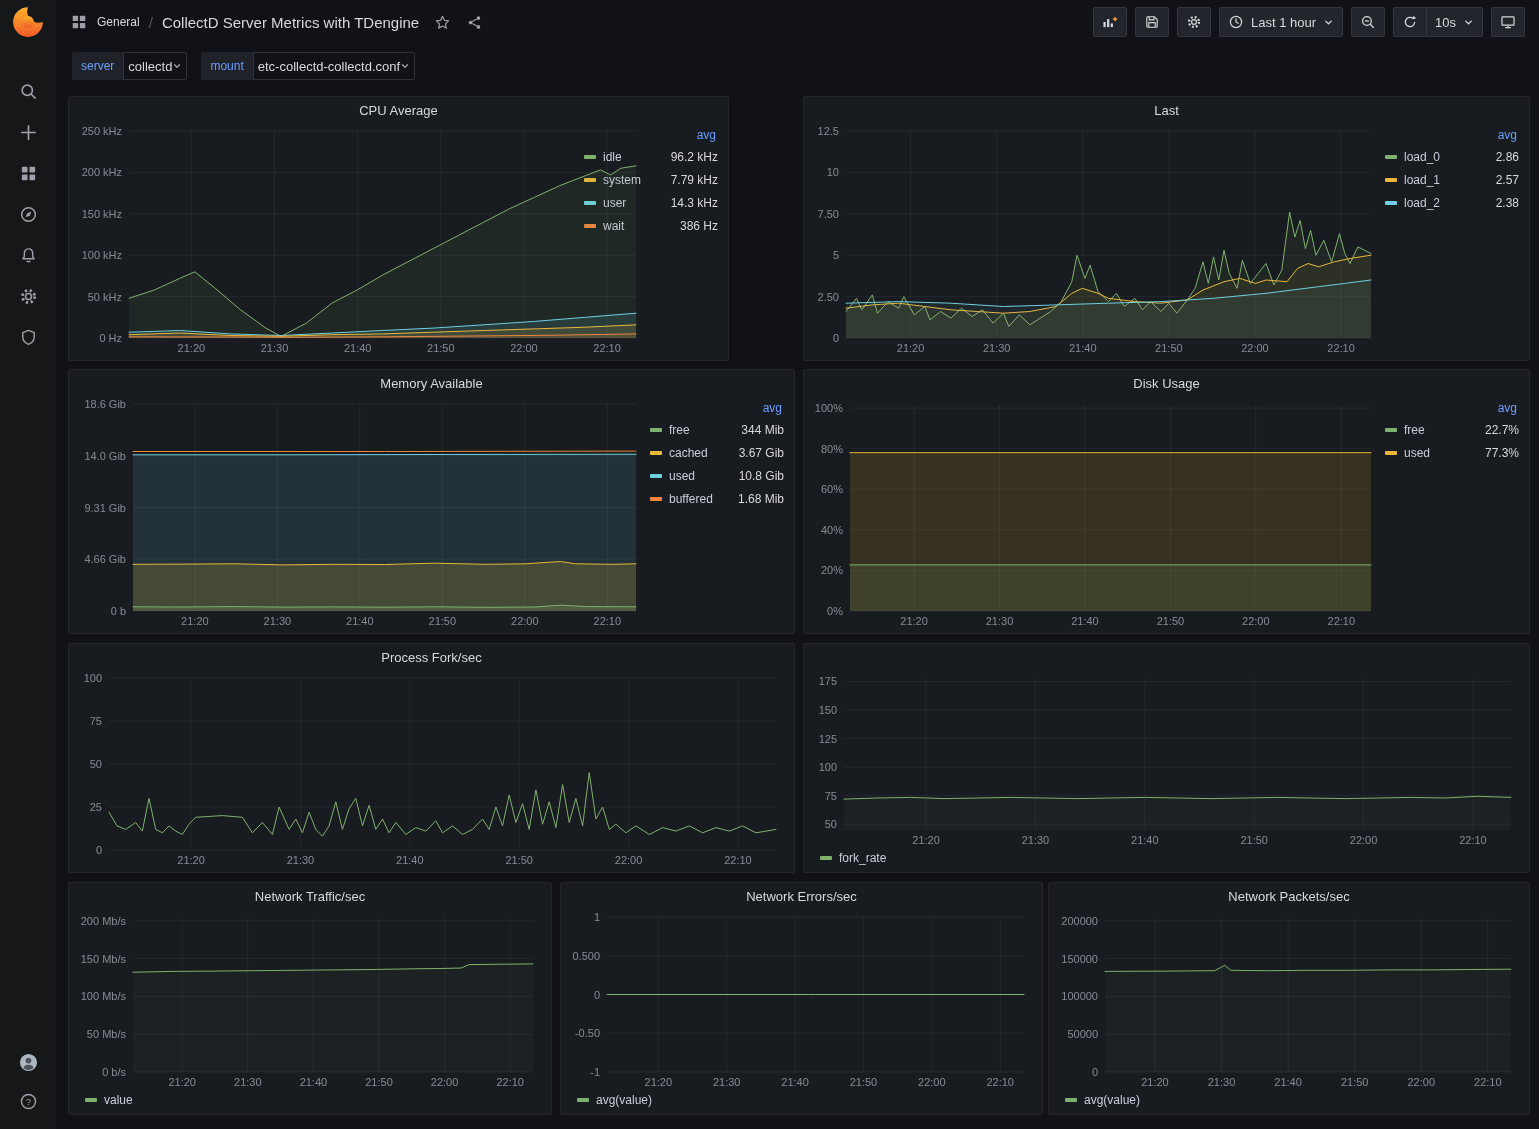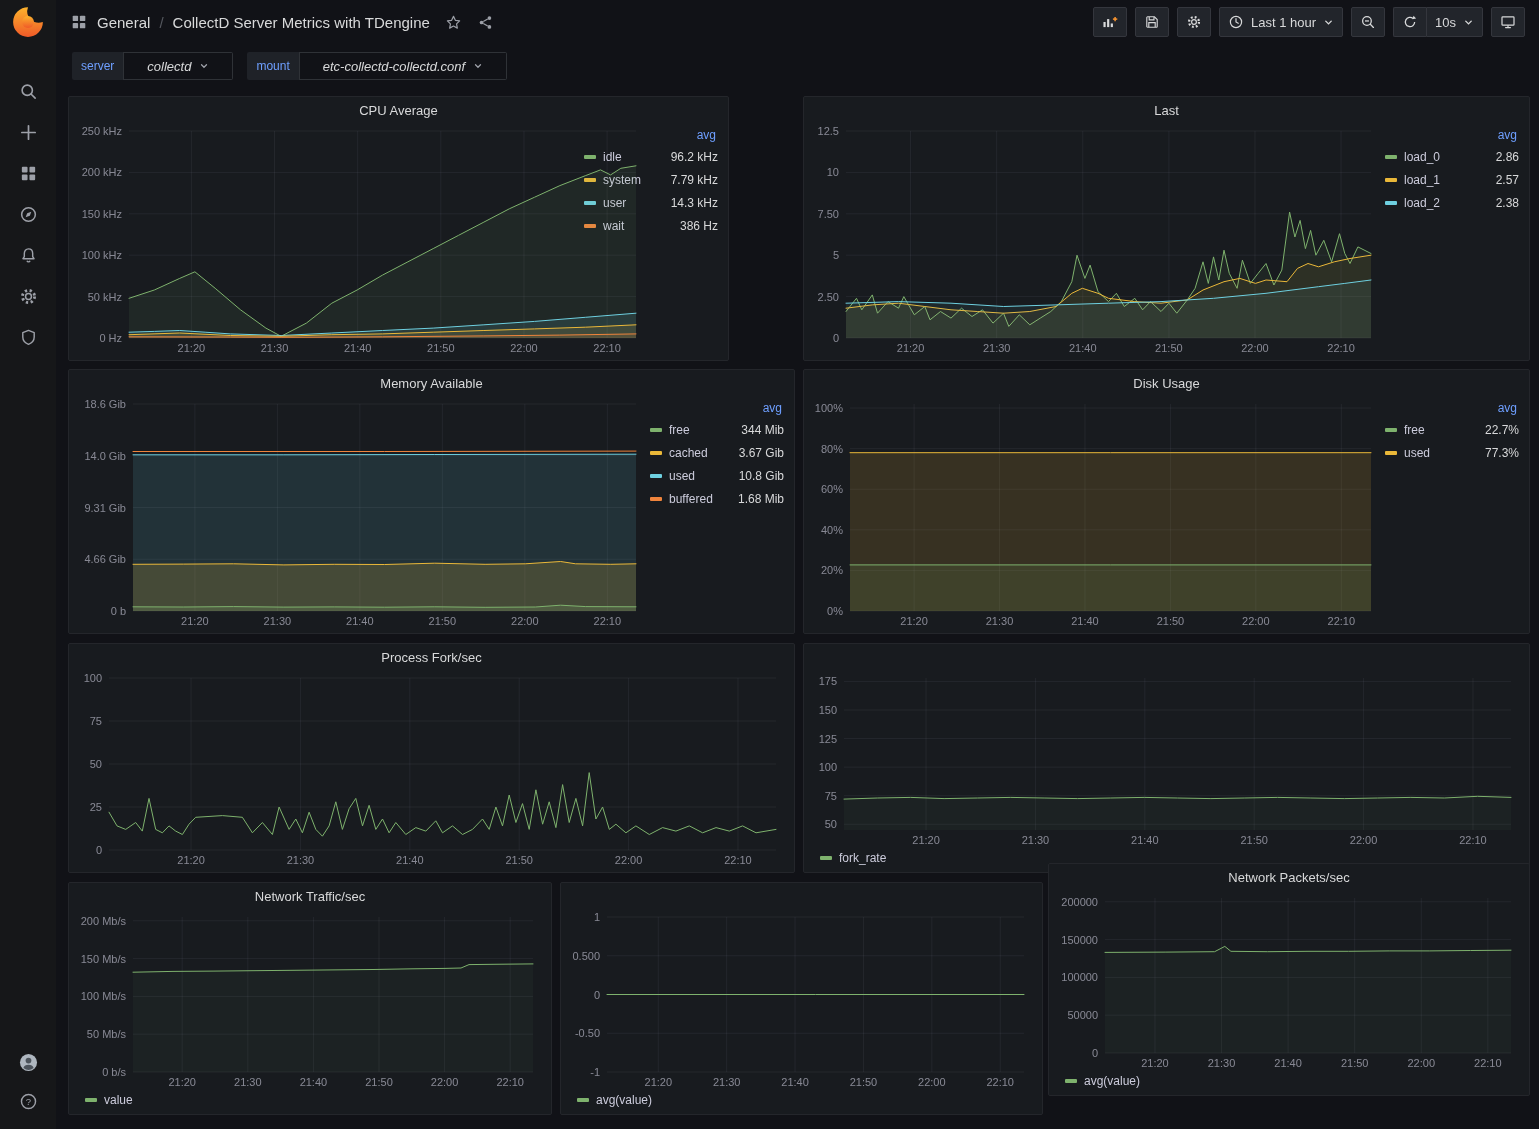--- a/index.html
+++ b/index.html
@@ -12,39 +12,39 @@
   .side-icons { display:flex; flex-direction:column; align-items:center; gap:21px; margin-top:42px; }
   .side-icon { width:20px; height:20px; color:#9da0a8; cursor:pointer; display:flex; align-items:center; justify-content:center; }
   .side-icon svg { width:19px; height:19px; display:block; }
   .side-bottom { margin-top:auto; display:flex; flex-direction:column; align-items:center; gap:19px; margin-bottom:18px; }
 
   
   .topnav { position:absolute; left:56px; top:0; right:0; height:44px; display:flex; align-items:center; justify-content:space-between; padding:0 14px 0 14px; }
   .nav-left { display:flex; align-items:center; gap:9px; }
   .nav-grid { color:#9da0a8; width:18px; height:18px; cursor:pointer; }
   .nav-grid svg { width:18px; height:18px; display:block; }
-  .crumb-folder { font-size:15px; color:#d8d9da; cursor:pointer; }
+  .crumb-folder { font-size:12px; color:#d8d9da; cursor:pointer; }
   .crumb-sep { color:#55585f; font-size:15px; }
   .crumb-title { font-size:15px; font-weight:500; color:#d8d9da; }
   .nav-icon { color:#9da0a8; width:17px; height:17px; margin-left:6px; cursor:pointer; }
   .nav-icon svg { width:17px; height:17px; display:block; }
   .nav-right { display:flex; align-items:center; gap:8px; }
   .tb-btn { height:30px; min-width:32px; padding:0 8px; display:flex; align-items:center; justify-content:center; gap:7px;
             background:#22252b; border:1px solid #34363d; border-radius:2px; color:#d8d9da; font-size:13px; cursor:pointer; }
   .tb-btn svg { width:16px; height:16px; display:block; }
   .tb-btn .caret svg { width:11px; height:11px; }
   .tb-group { display:flex; }
   .tb-group .tb-btn:first-child { border-radius:2px 0 0 2px; border-right:none; }
   .tb-group .tb-btn:last-child { border-radius:0 2px 2px 0; }
 
   
   .submenu { position:absolute; left:56px; top:44px; right:0; height:44px; display:flex; align-items:center; gap:14px; padding-left:16px; }
   .var-chip { display:flex; height:28px; align-items:stretch; font-size:13px; border-radius:2px; overflow:hidden; cursor:pointer; }
   .var-label { background:#1f2228; color:#6e9fff; display:flex; align-items:center; padding:0 9px; font-size:12px; }
-  .var-value { background:#111217; border:1px solid #2f3237; display:flex; align-items:center; gap:8px; padding:0 23px; color:#d8d9da;font-style:italic; }
+  .var-value { background:#111217; border:1px solid #2f3237; display:flex; align-items:center; padding:0 4px; color:#d8d9da; }
   .var-value .caret { color:#9da0a8; }
   .var-value .caret svg { width:10px; height:10px; display:block; }
 
   
   .dashboard { position:absolute; left:56px; top:88px; width:1483px; height:1041px; }
   .panel { position:absolute; background:#181b1f; border:1px solid #24262b; border-radius:2px; }
   .panel-title { height:26px; display:flex; align-items:center; justify-content:center; font-size:13px; font-weight:500; color:#d8d9da; cursor:pointer; }
   .panel-body { position:absolute; top:26px; left:6px; right:6px; bottom:4px; display:flex; }
   .panel-body.column { flex-direction:column; }
   .chart { flex:1; min-width:0; min-height:0; position:relative; cursor:crosshair; }
@@ -607,20 +607,21 @@
         <div class="legend-bottom">
             <span class="lg-item">
               <span class="lg-marker" style="background:#7eb26d"></span>
               <span class="lg-name">value</span>
             </span>
           </div>
       </div>
     </section>
 
     <section class="panel" style="left:504px;top:794px;width:483px;height:233px">
+      <div class="panel-title">Network Errors/sec</div>
       <div class="panel-body column">
         <div class="chart">
             <svg width="469" height="181">
               <line x1="91.291" x2="91.291" y1="8" y2="163" stroke="rgba(204,204,220,0.07)"></line>
               <text x="91.291" y="177" text-anchor="middle">21:20</text>
               <line x1="159.67899999999997" x2="159.67899999999997" y1="8" y2="163" stroke="rgba(204,204,220,0.07)"></line>
               <text x="159.67899999999997" y="177" text-anchor="middle">21:30</text>
               <line x1="228.067" x2="228.067" y1="8" y2="163" stroke="rgba(204,204,220,0.07)"></line>
               <text x="228.067" y="177" text-anchor="middle">21:40</text>
               <line x1="296.455" x2="296.455" y1="8" y2="163" stroke="rgba(204,204,220,0.07)"></line>
@@ -644,21 +645,21 @@
           </div>
         <div class="legend-bottom">
             <span class="lg-item">
               <span class="lg-marker" style="background:#7eb26d"></span>
               <span class="lg-name">avg(value)</span>
             </span>
           </div>
       </div>
     </section>
 
-    <section class="panel" style="left:992px;top:775px;width:482px;height:233px">
+    <section class="panel" style="left:992px;top:794px;width:482px;height:233px">
       <div class="panel-title">Network Packets/sec</div>
       <div class="panel-body column">
         <div class="chart">
             <svg width="468" height="181">
               <line x1="99.938" x2="99.938" y1="8" y2="163" stroke="rgba(204,204,220,0.07)"></line>
               <text x="99.938" y="177" text-anchor="middle">21:20</text>
               <line x1="166.522" x2="166.522" y1="8" y2="163" stroke="rgba(204,204,220,0.07)"></line>
               <text x="166.522" y="177" text-anchor="middle">21:30</text>
               <line x1="233.106" x2="233.106" y1="8" y2="163" stroke="rgba(204,204,220,0.07)"></line>
               <text x="233.106" y="177" text-anchor="middle">21:40</text>

